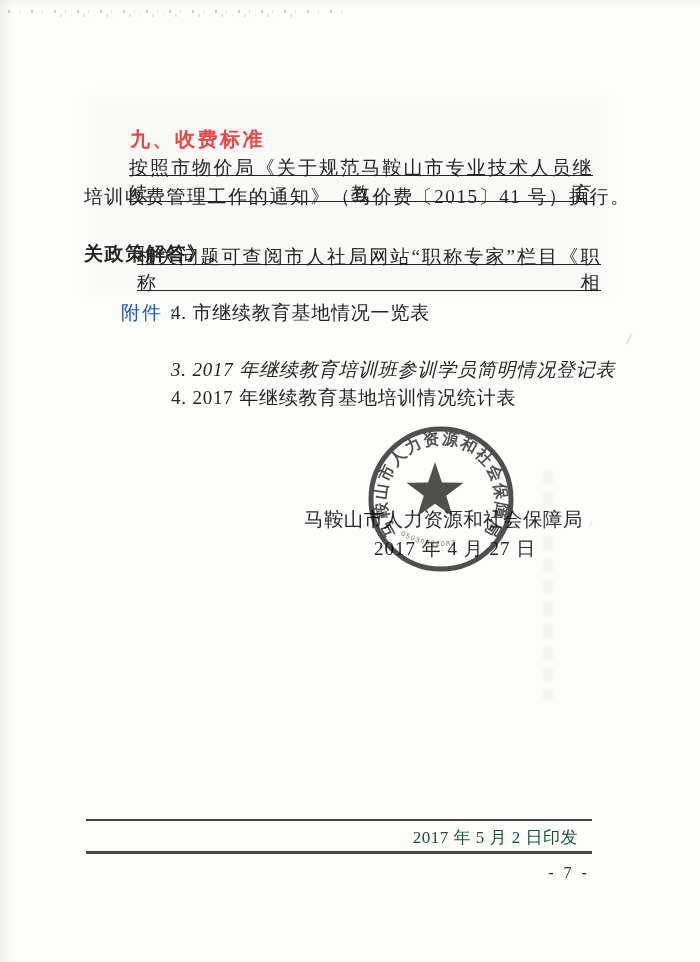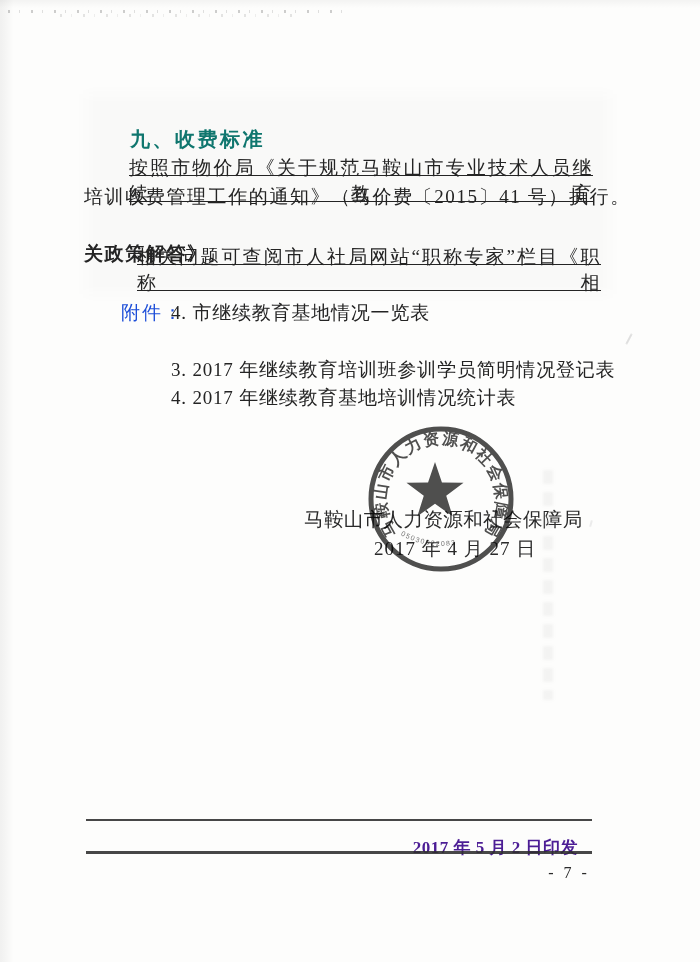--- a/index.html
+++ b/index.html
@@ -21,44 +21,44 @@
     background:rgba(60,60,55,.018);filter:blur(6px);pointer-events:none;}
   .bleed-col{position:absolute;left:543px;top:470px;width:10px;height:230px;
     background:repeating-linear-gradient(180deg,rgba(80,80,80,.06) 0 14px,rgba(0,0,0,0) 14px 22px);
     filter:blur(1.5px);pointer-events:none;}
   .smudge{position:absolute;background:rgba(90,90,90,.18);border-radius:2px;filter:blur(.4px);}
   .smudge.a{left:628px;top:333px;width:2px;height:12px;transform:rotate(28deg);}
   .smudge.b{left:590px;top:520px;width:1.5px;height:7px;transform:rotate(15deg);opacity:.6;}
   
   .heading{position:absolute;left:130px;top:126px;
     font-family:"Liberation Sans","DejaVu Sans",sans-serif;font-weight:bold;
-    font-size:20px;letter-spacing:2.5px;color:#0f766e;}
+    font-size:20px;letter-spacing:2.5px;color:#ef4444;}
   .bline{position:absolute;font-size:19px;color:#242424;letter-spacing:1.6px;white-space:nowrap;}
   .bline.just{text-align:justify;text-align-last:justify;white-space:normal;text-decoration:underline;
      }
   .l1{left:129px;top:155px;width:464px;}
   .l2{left:84px;top:184px;}
   .l3{left:137px;top:213px;width:464px;margin-top:31px;}
   .l4{left:84px;top:241px;font-weight:bold;}
   .att-label{position:absolute;left:121px;top:300px;font-size:19px;letter-spacing:2px;color:#1d4ed8;}
   .att-item{position:absolute;left:171px;font-size:19px;letter-spacing:.8px;color:#242424;white-space:nowrap;}
-  .a1{top:300px;} .a2{top:329px;} .a3{top:357px;} .a4{top:385px;}
+  .a1{top:300px;} .a2{top:329px;} .a3{top:357px;font-style:italic;} .a4{top:385px;}
   .sig-org{position:absolute;left:304px;top:506px;font-size:19.5px;letter-spacing:.4px;color:#2a2a2a;z-index:2;}
   .sig-date{position:absolute;left:374px;top:536px;font-size:19px;letter-spacing:1px;color:#2a2a2a;z-index:2;}
   
   .seal{position:absolute;left:366px;top:424px;width:150px;height:150px;z-index:3;
     mix-blend-mode:multiply;opacity:.9;}
   .seal text{font-family:"Liberation Sans","DejaVu Sans",sans-serif;}
   
   .rule{position:absolute;left:86px;width:506px;height:2px;background:#2e2e2e;opacity:.88;}
   .rule.top{top:819px;} .rule.bottom{top:851px;height:2.5px;}
   .foot-left{position:absolute;left:95px;top:826px;font-size:17px;font-weight:600;
     letter-spacing:-.2px;color:#1f1f1f;white-space:nowrap;}
   .foot-right{position:absolute;left:370px;top:826px;width:208px;text-align:right;
-    font-size:17px;font-weight:700;letter-spacing:.5px;color:#4c1d95;white-space:nowrap;margin-top:10px;}
+    font-size:17px;font-weight:400;letter-spacing:.5px;color:#14532d;white-space:nowrap;}
   .page-num{position:absolute;left:543px;top:864px;width:52px;text-align:center;
     font-size:16px;letter-spacing:3px;color:#2b2b2b;white-space:nowrap;}
 </style>
 </head>
 <body>
 
 <div class="page">
 
   <div class="edge-shade-left"></div>
   <div class="edge-shade-top"></div>

